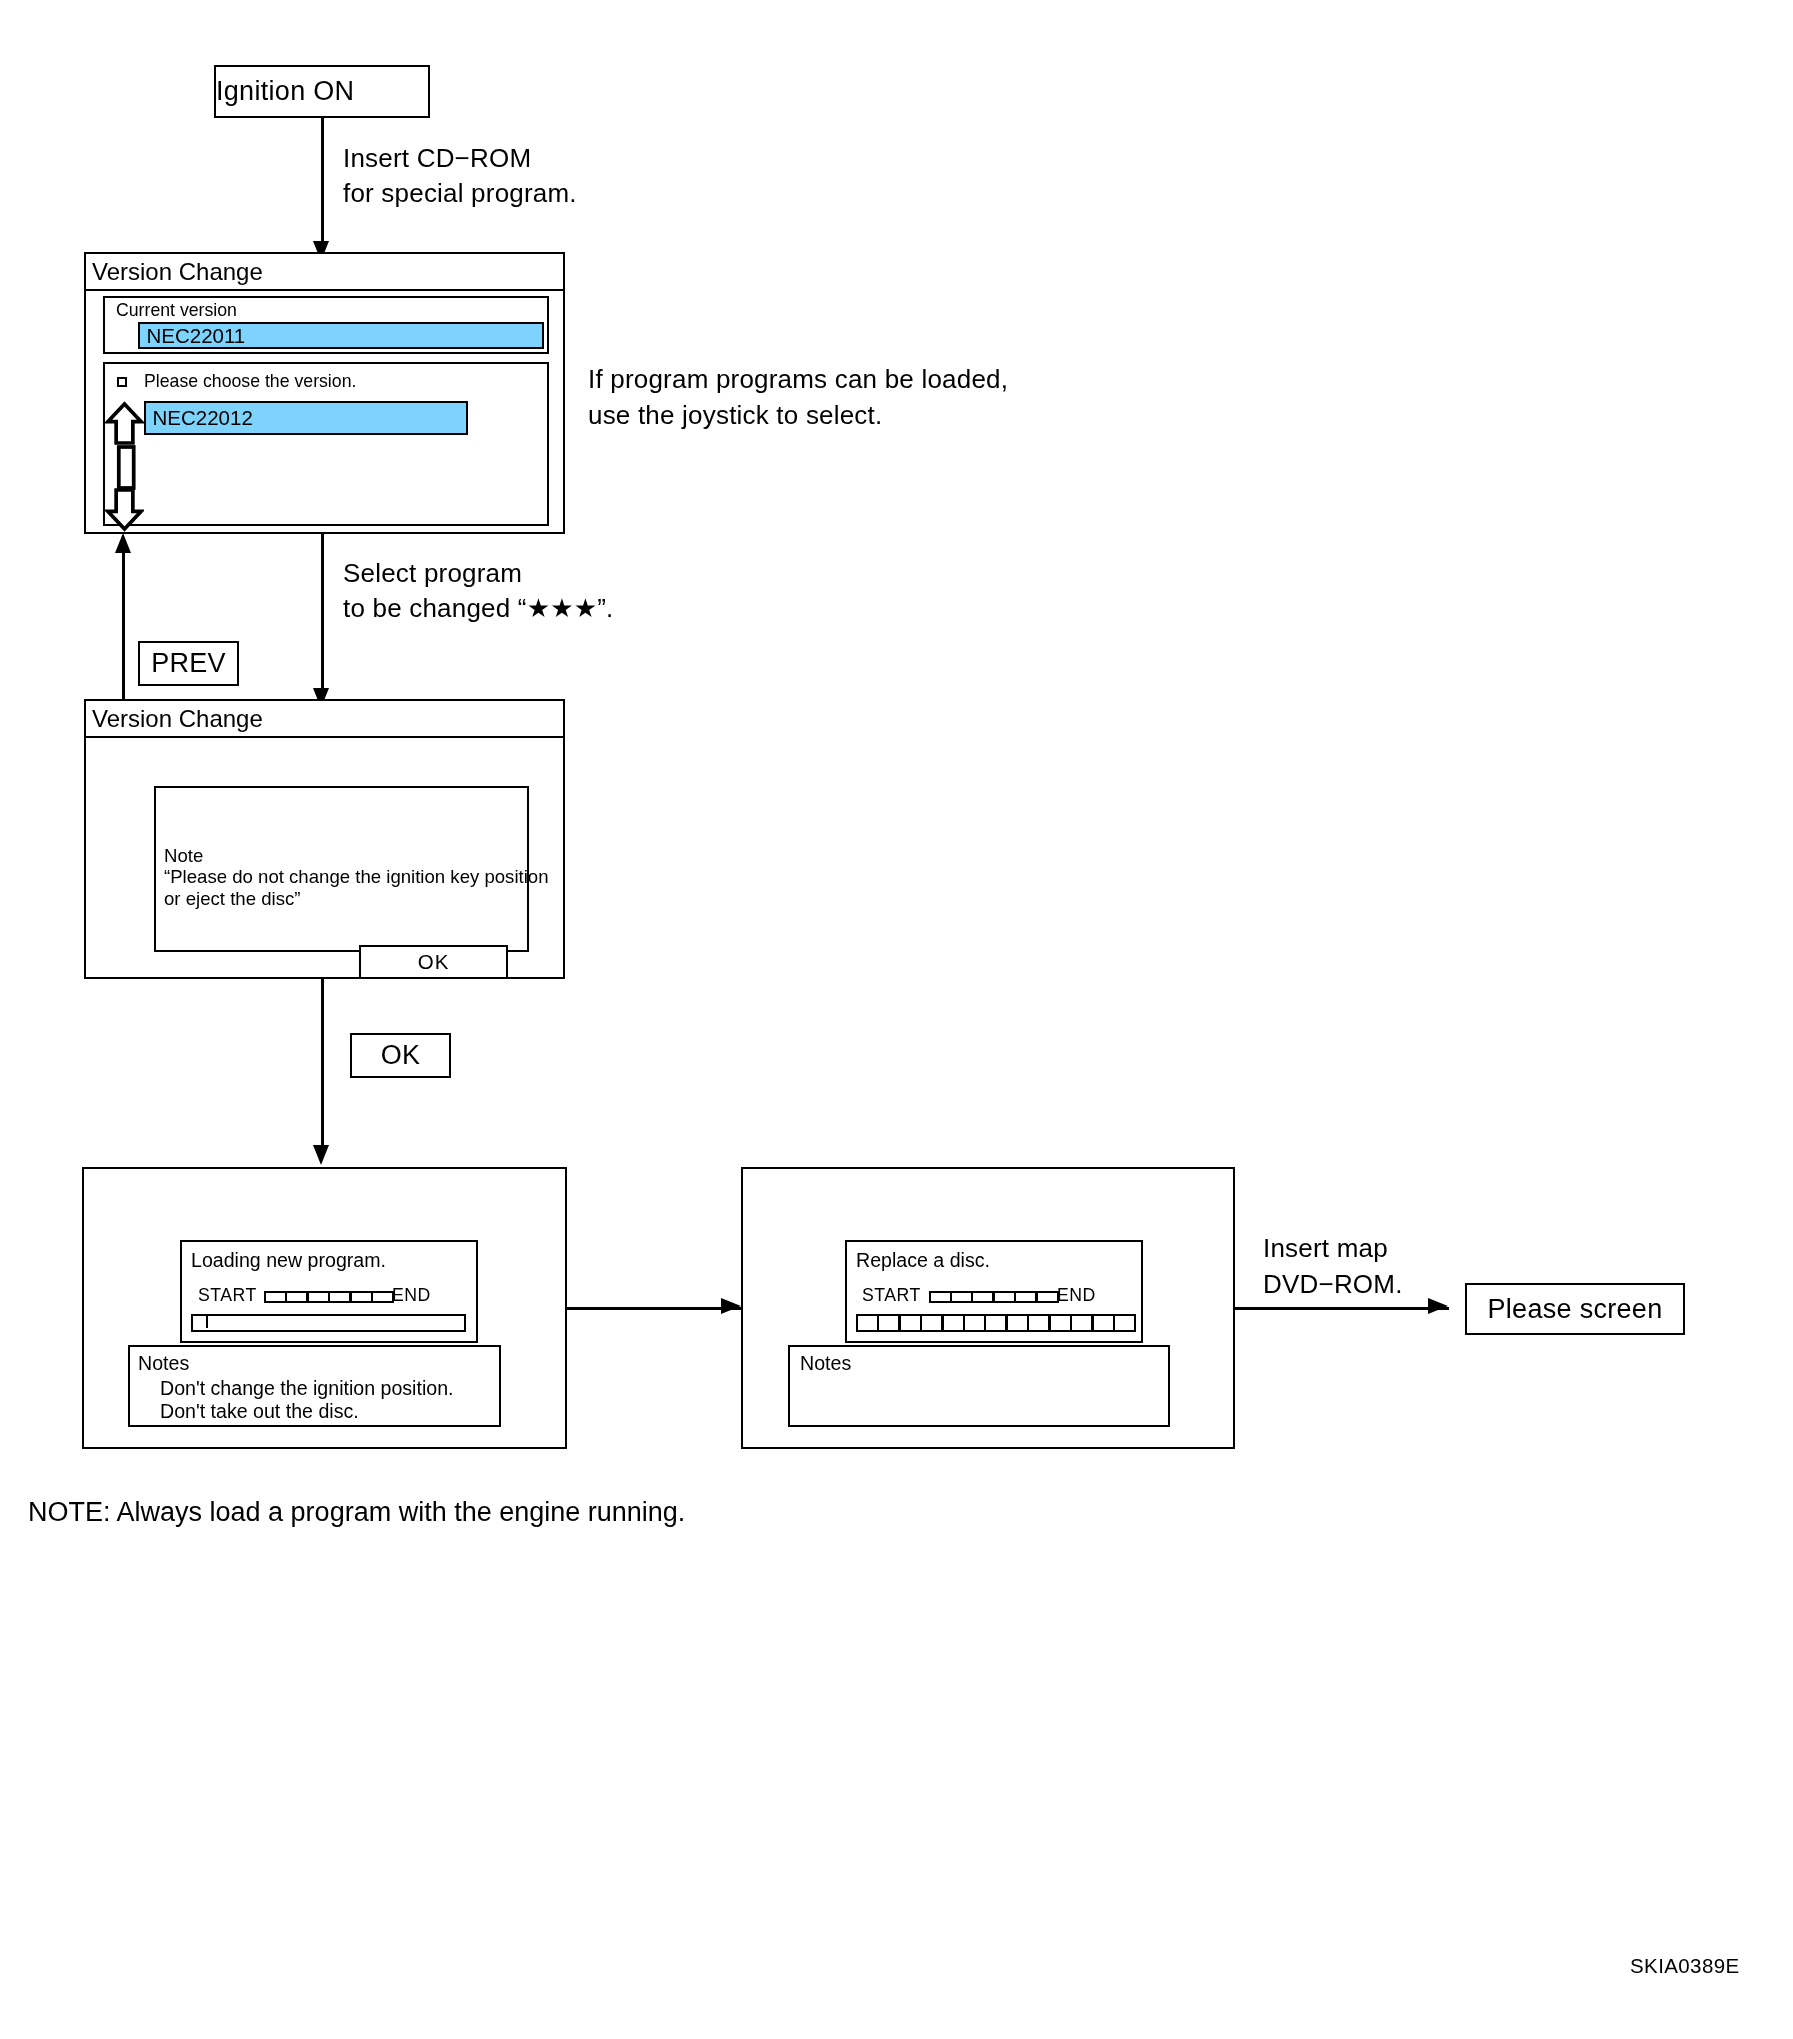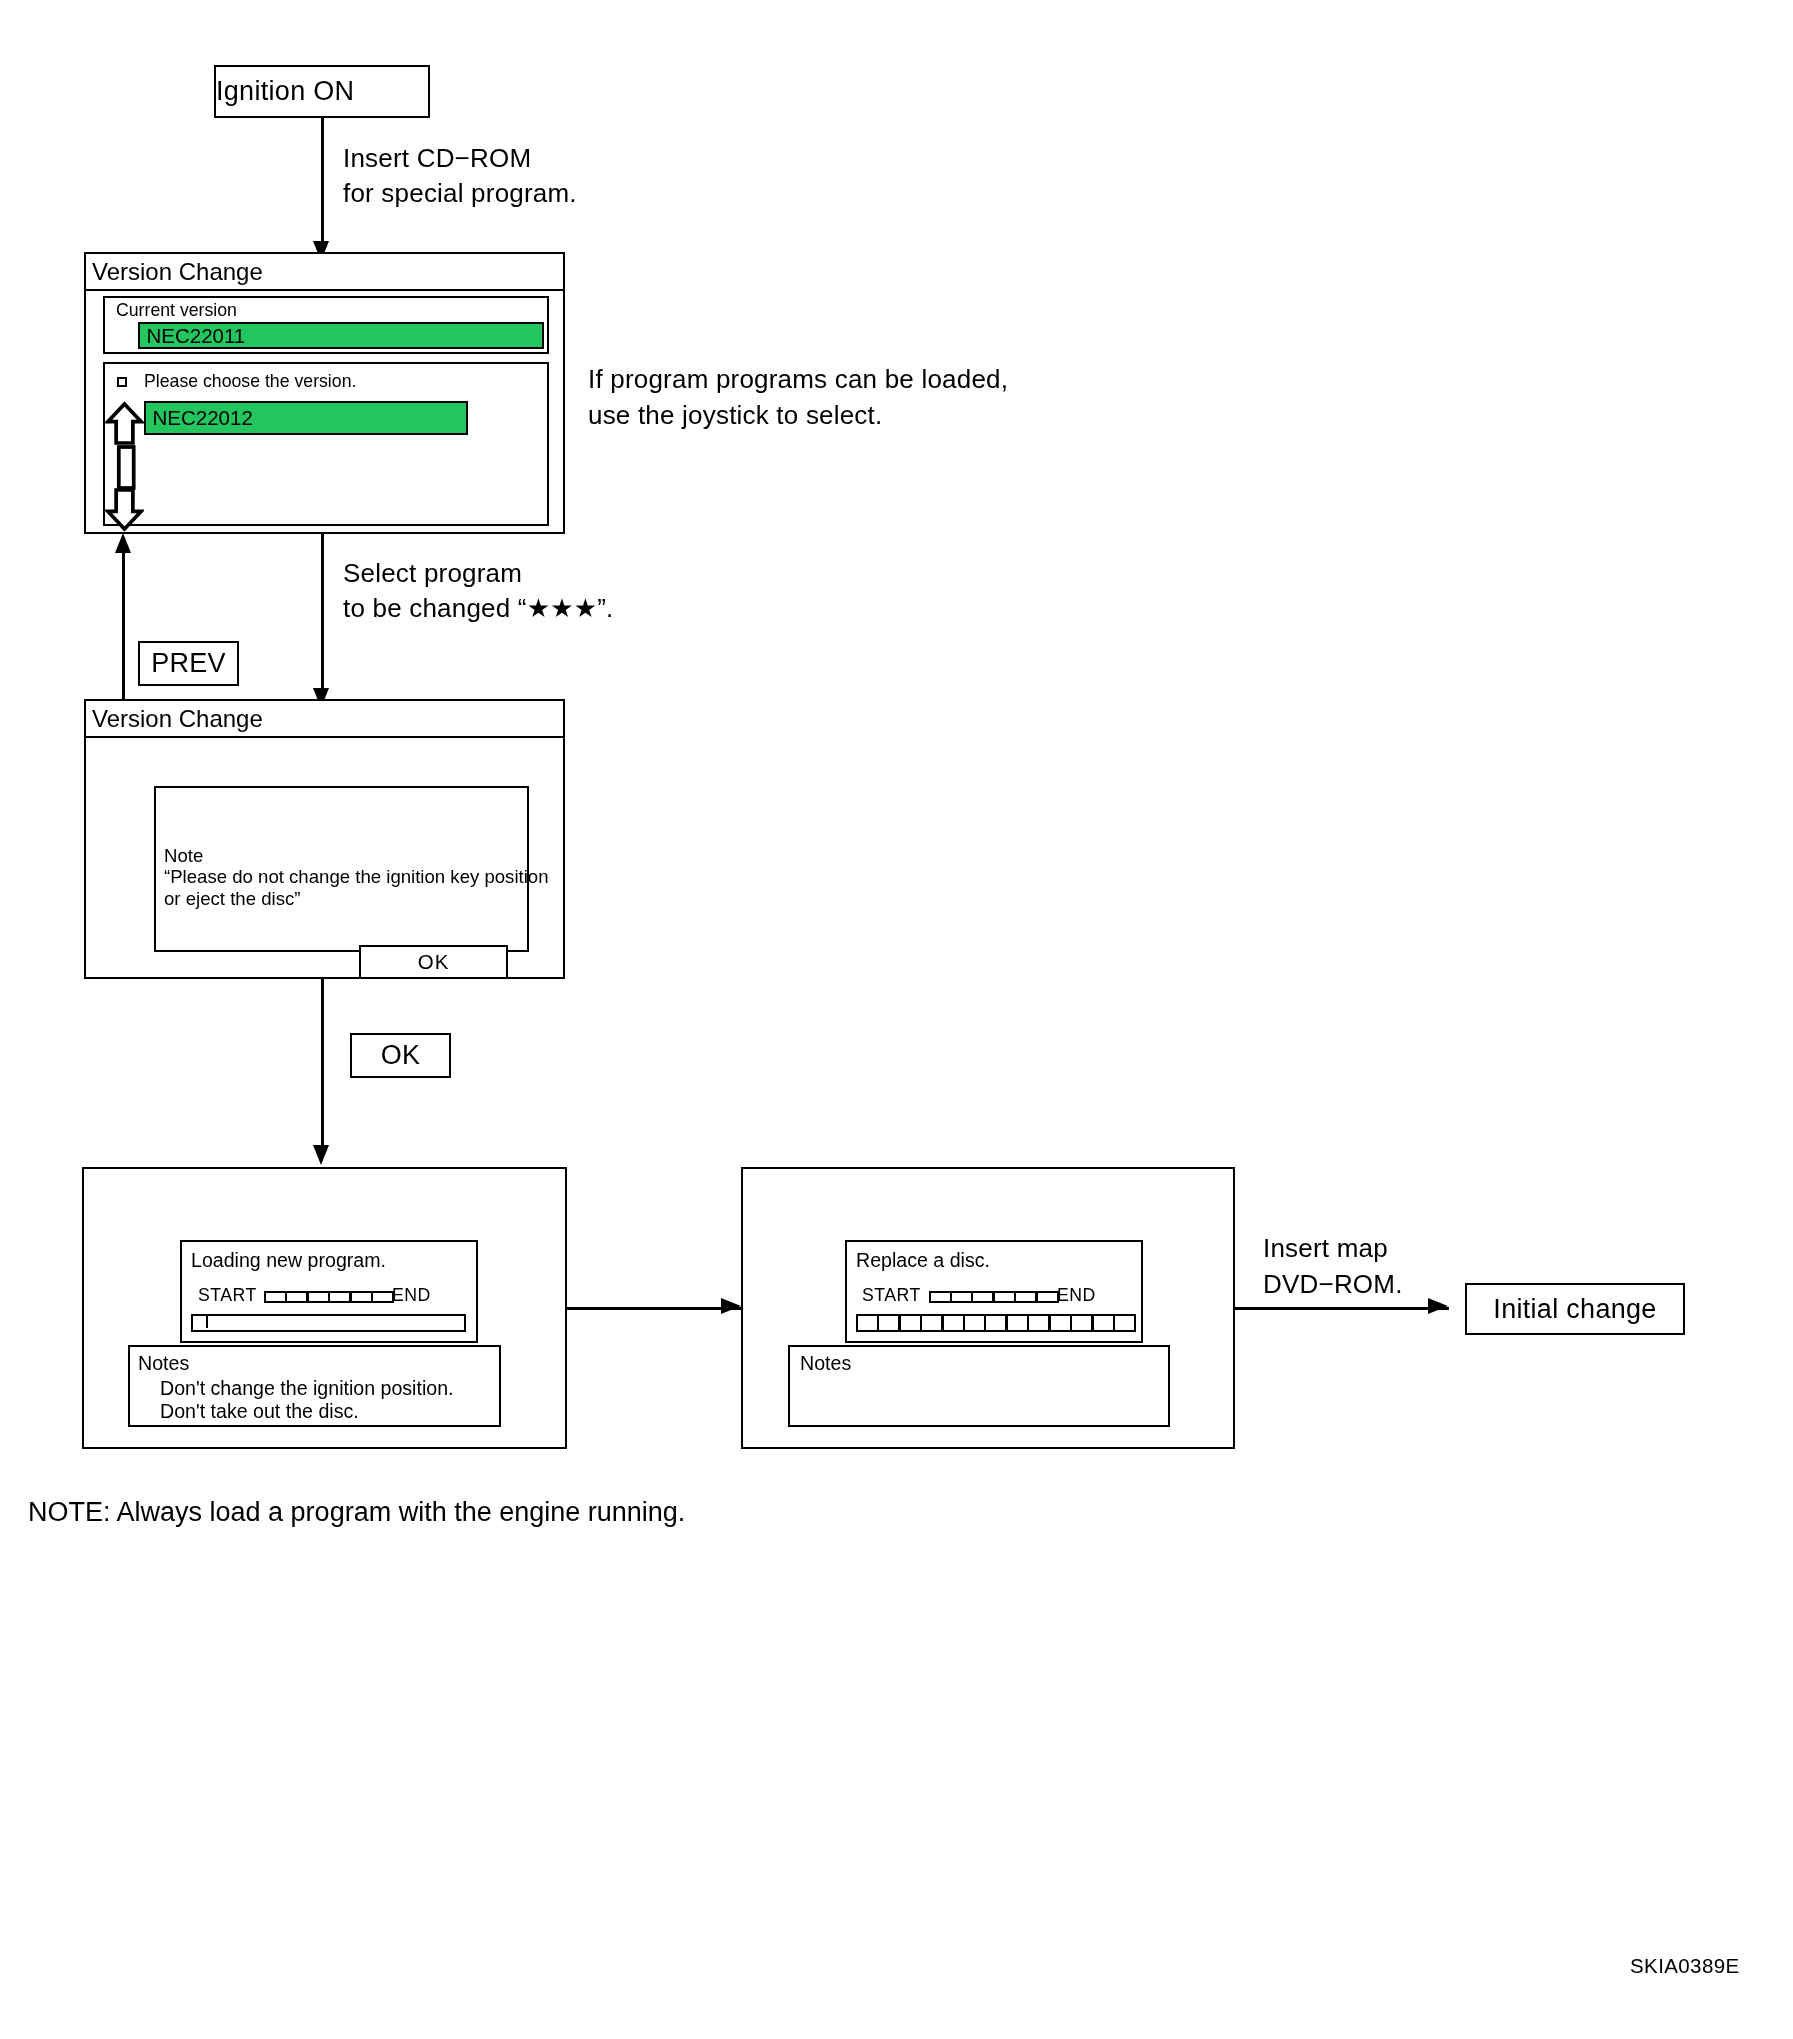--- a/index.html
+++ b/index.html
@@ -115,21 +115,21 @@
   }
   .dlg-group-label {
     position: absolute;
     font-size: 17.7px;
     white-space: pre;
   }
   .field {
     position: absolute;
     box-sizing: border-box;
     border: 2.8px solid #000;
-    background: #22c55e;
+    background: #7dd3fc;
     display: flex;
     align-items: center;
     padding-left: 6.5px;
     font-size: 20.5px;
   }
 
   
   .bullet-sq {
     position: absolute;
     box-sizing: border-box;
@@ -367,21 +367,21 @@
   <div class="notes-box" style="left:788px; top:1345px; width:382px; height:82px;"></div>
   <div class="notes-title" style="left:800px; top:1352px;">Notes</div>
 
   <div class="hline" style="left:1235px; top:1307px; width:214px;"></div>
   <div class="arrow-right" style="left:1428px; top:1298px;"></div>
 
   <div class="txt annot" style="left:1263px; top:1232px;">Insert map</div>
   <div class="txt annot" style="left:1263px; top:1268px;">DVD−ROM.</div>
 
   <div class="nodebox nodebox-center" style="left:1465px; top:1283px; width:220px; height:52px;">
-    <span class="node-label">Initial change</span>
+    <span class="node-label">Please screen</span>
   </div>
 
   <div class="footer-note" style="left:28px; top:1497px;">NOTE: Always load a program with the engine running.</div>
 
   <div class="fig-code" style="left:1630px; top:1954px;">SKIA0389E</div>
 
 </div>
 
 
 </body></html>

